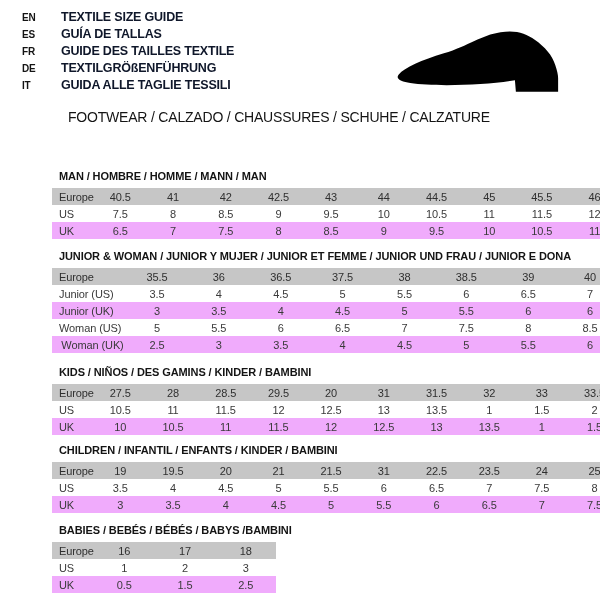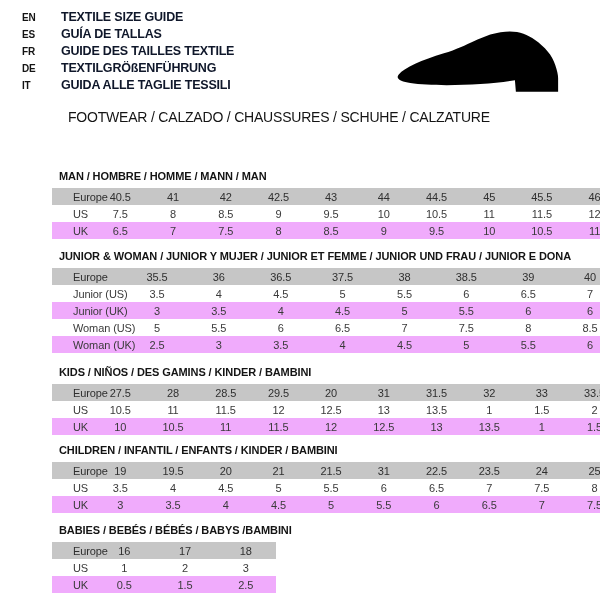--- a/index.html
+++ b/index.html
@@ -18,21 +18,21 @@
 
   .shoe { position:absolute; top:24px; left:393px; width:192px; height:76px; }
 
   
   section.size-table { position:absolute; left:15px; width:569px;margin-left:37px; }
   .table-title { font-size:11px; font-weight:700; color:#141414; letter-spacing:-0.1px;
     padding-left:7px; margin-bottom:5px; white-space:nowrap; line-height:13px; }
   table.grid { width:100%; border-collapse:collapse; table-layout:fixed; }
   .grid td { height:17px; font-size:11px; color:#3a3a3a; text-align:center;
     padding:0; white-space:nowrap; letter-spacing:-0.1px; }
-  .grid td.row-label { text-align:left; padding-left:21px; overflow:visible; }
+  .grid td.row-label { text-align:left; padding-left:7px; overflow:visible; }
   .row-header { background:#c6c6c6; }
   .row-header td { color:#2f2f2f; }
   .row-shade { background:#f0abfc; }
   .row-white { background:#ffffff; }
 </style>
 </head>
 <body>
 
 <div class="page">
 

